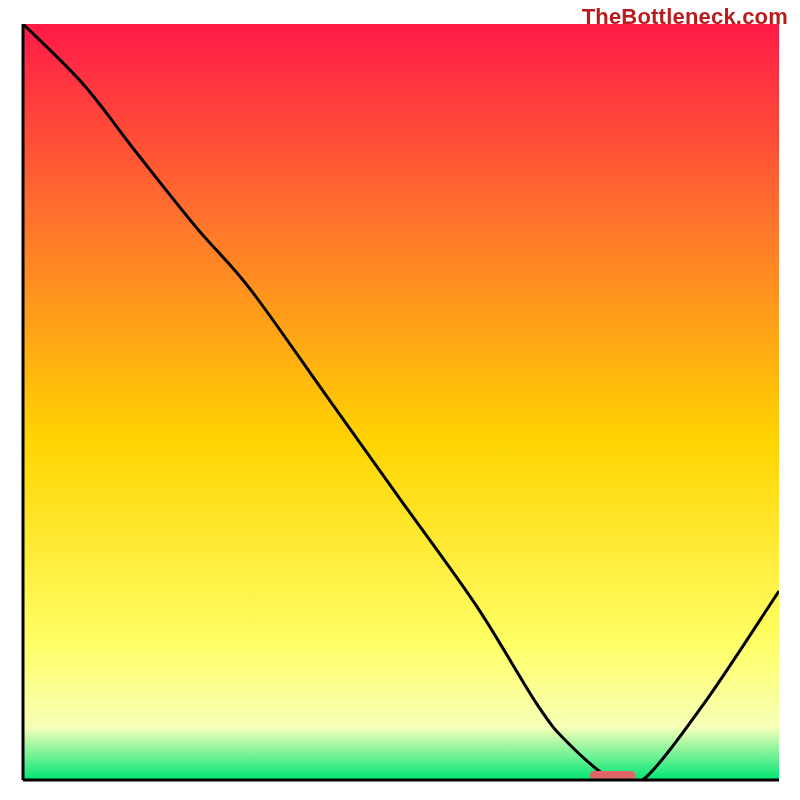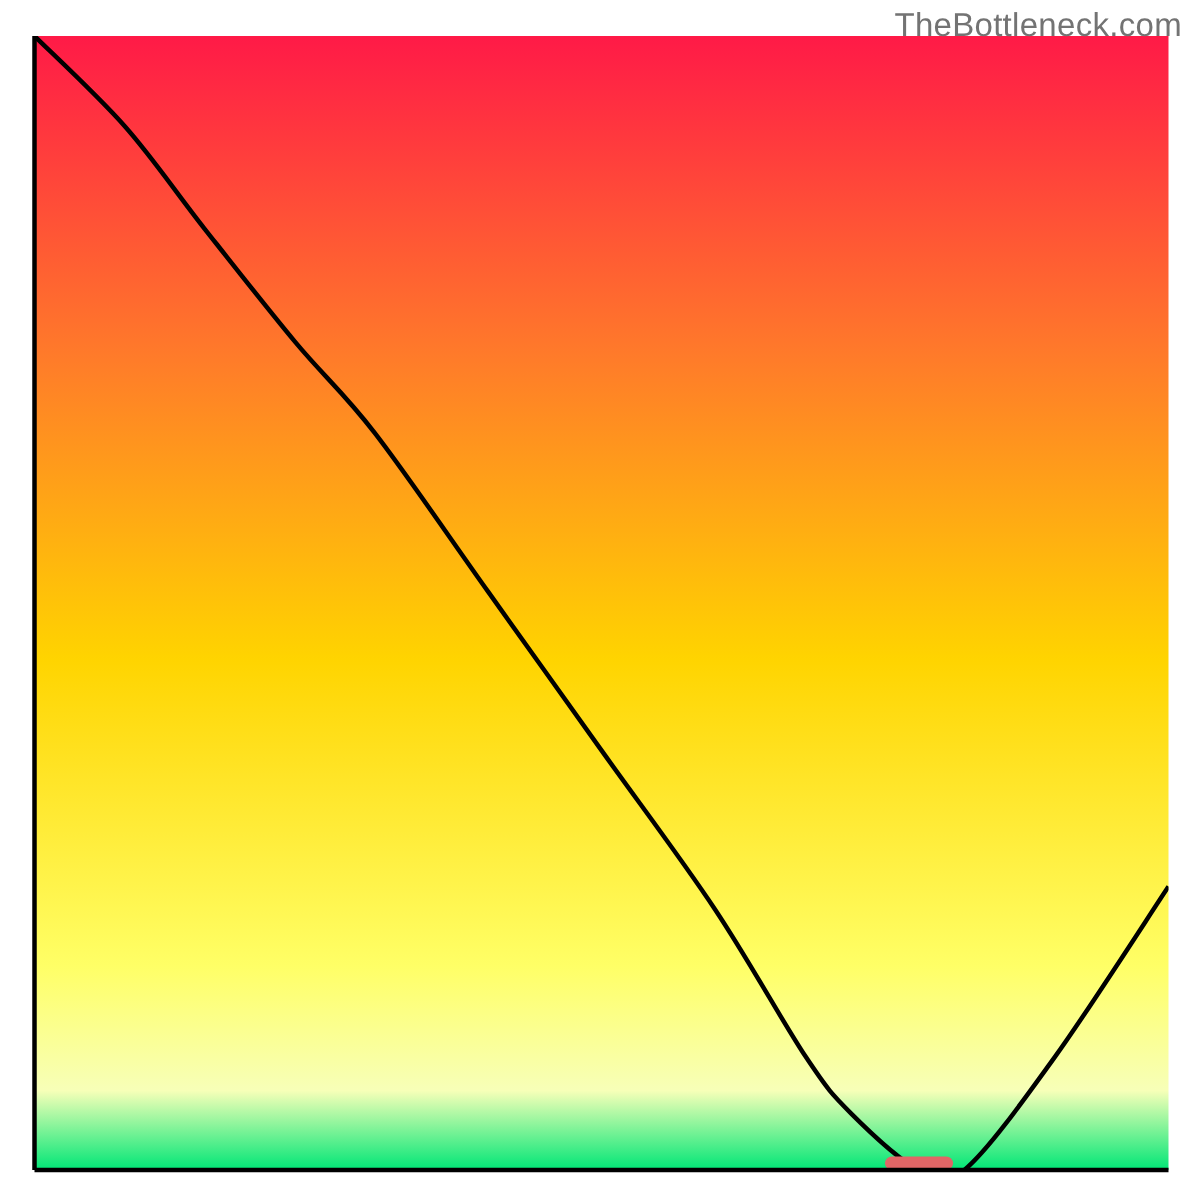--- a/index.html
+++ b/index.html
@@ -14,22 +14,22 @@
   .wrap {
     position: relative;
     width: 800px;
     height: 800px;
   }
   .watermark {
     position: absolute;
     top: 4px;
     right: 12px;
     font-size: 22px;
-    font-weight: 400;
-    color: #737373;
+    font-weight: 700;
+    color: #b91c1c;
     z-index: 5;
     letter-spacing: 0.2px;
   }
   svg.chart {
     position: absolute;
     top: 0;
     left: 0;
     width: 800px;
     height: 800px;
     display: block;

